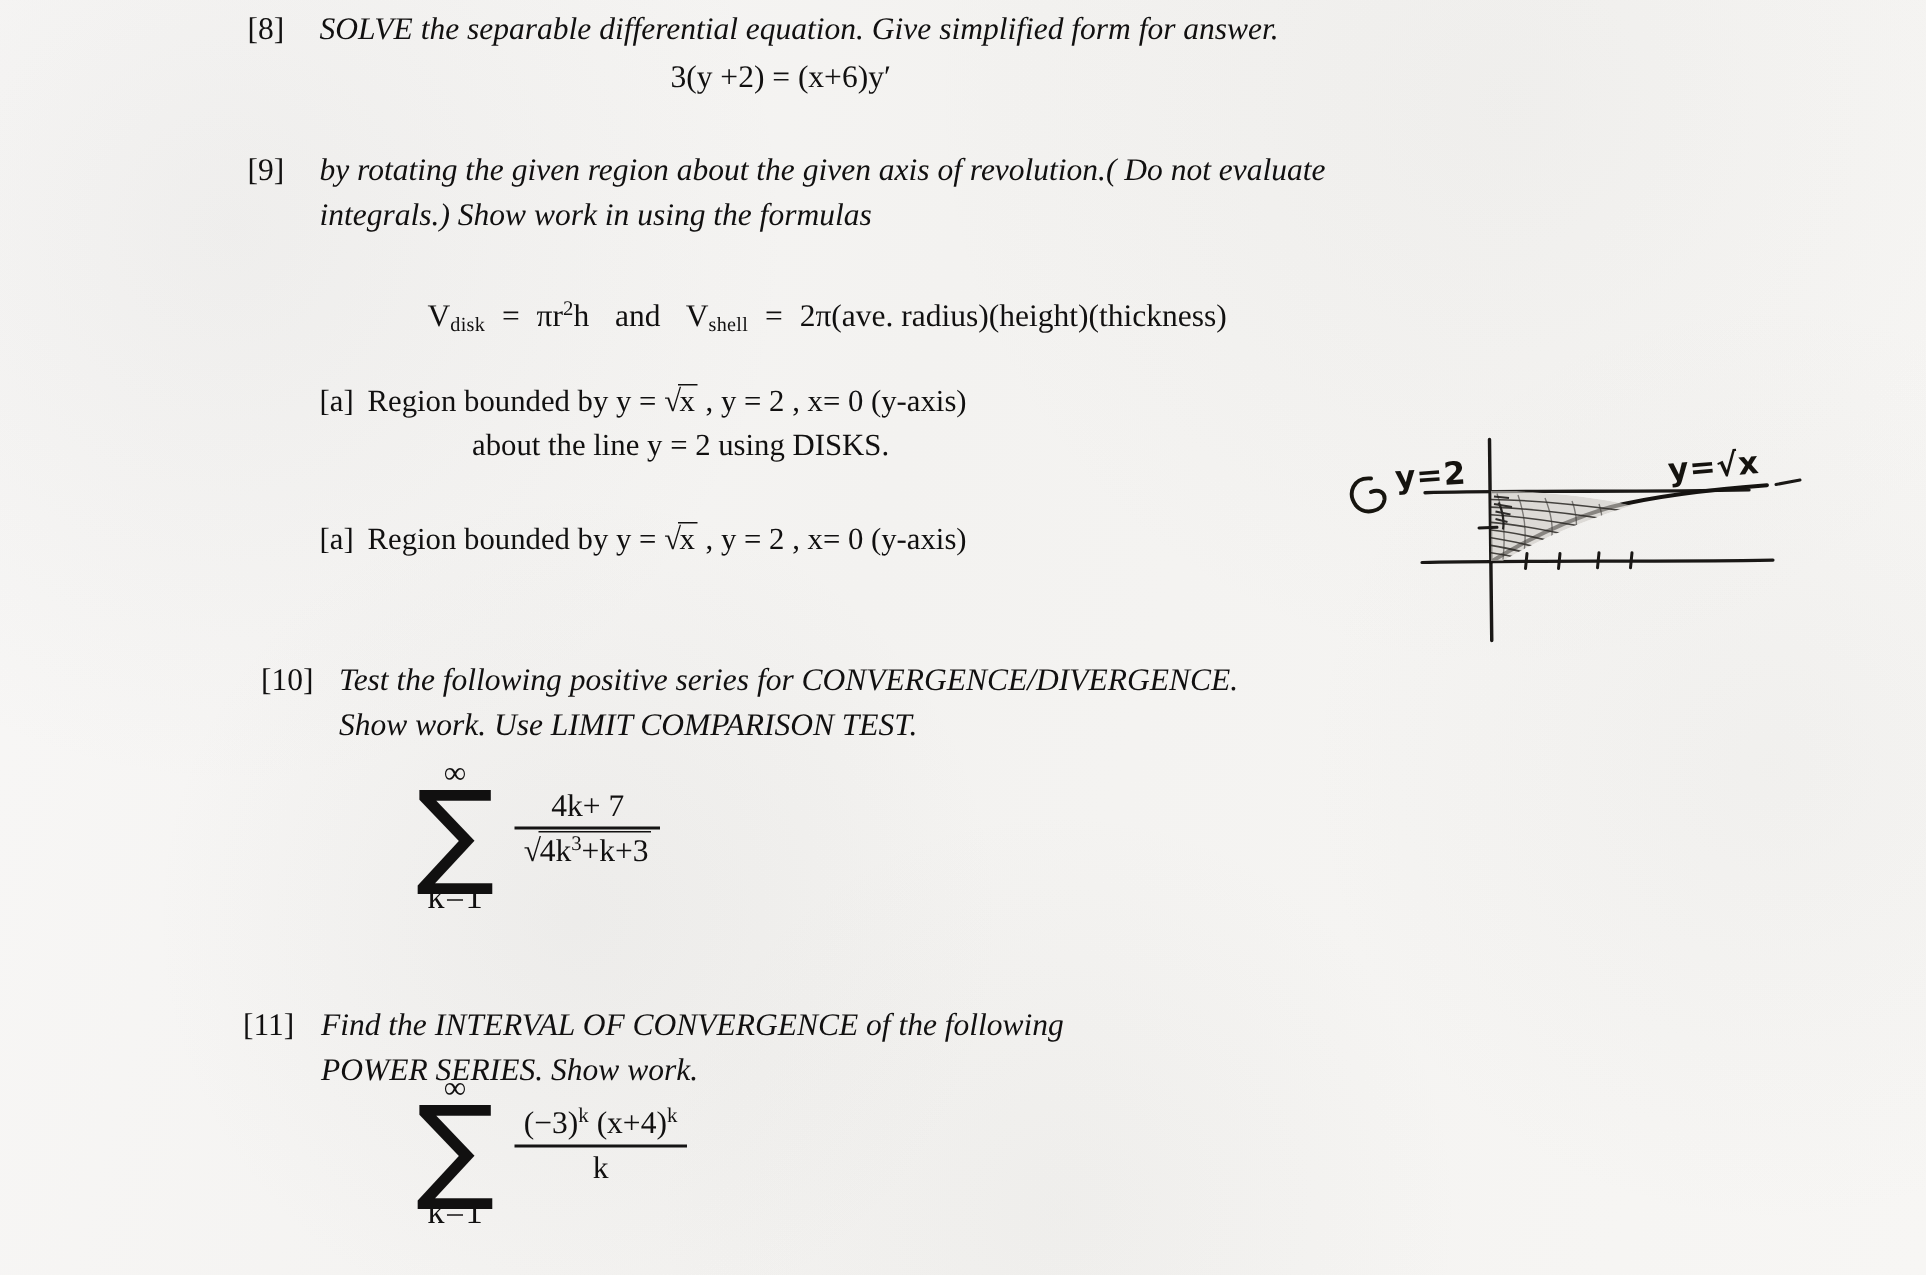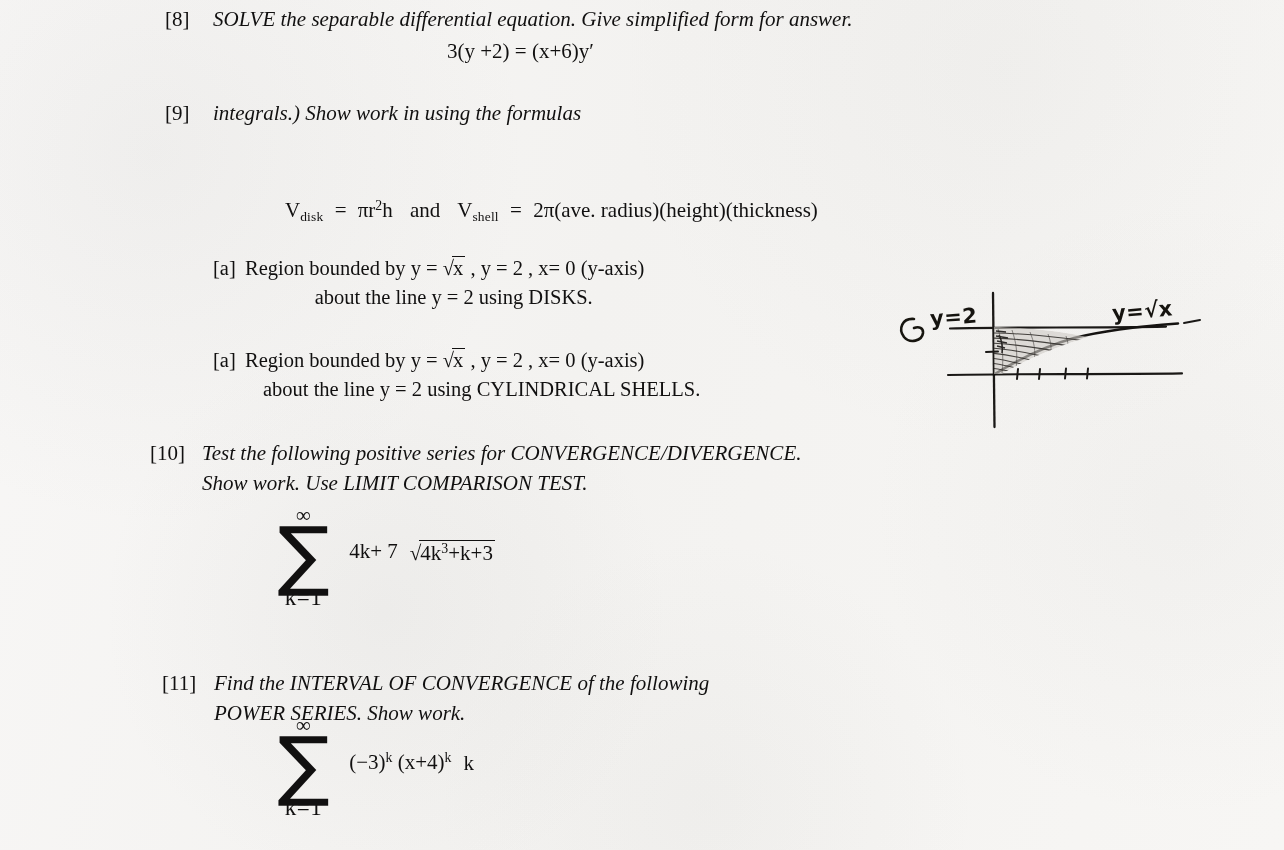--- a/index.html
+++ b/index.html
@@ -108,21 +108,21 @@
   .sigma-lim.bot { margin-top: 1px; }
   .sigma-glyph {
     font-size: 76px;
     line-height: 64px;
     font-family: "DejaVu Sans", sans-serif;
     font-weight: 400;
     transform: scaleX(1.02);
   }
   .frac {
     display: flex;
-    flex-direction: row;
+    flex-direction: column;
     align-items: center;
     margin-left: 14px;
     font-size: 21px;
   }
   .frac .num { padding: 0 6px 1px 6px; white-space: nowrap; }
   .frac .den { padding: 1px 6px 0 6px; white-space: nowrap; }
   .frac .bar {
     width: 100%;
     height: 2px;
     background: #151414;
@@ -157,20 +157,21 @@
     <div class="tag">[8]</div>
     <div class="body-lines">
       <div class="ln">SOLVE the separable differential equation. Give simplified form for answer.</div>
     </div>
   </div>
   <div class="centered-eq" style="left:447px; top:37px;text-align:center;">3(y +2) = (x+6)y′</div>
 
   <div class="problem" style="left:165px; top:98px;">
     <div class="tag">[9]</div>
     <div class="body-lines">
+      <div class="ln">by rotating the given region about the given axis of revolution.( Do not evaluate</div>
       <div class="ln">integrals.)  Show work in using the formulas</div>
     </div>
   </div>
 
   <div class="centered-eq" style="left:285px; top:192px;">
     <span>V</span><span class="sub">disk</span>
     <span style="padding:0 6px;">=</span>
     <span>πr</span><span class="sup">2</span><span>h</span>
     <span style="padding:0 12px;">and</span>
     <span>V</span><span class="sub">shell</span>
@@ -191,21 +192,20 @@
   </div>
 
   <div class="subitem" style="left:213px; top:346px;">
     <div class="stag">[a]</div>
     <div class="sbody">
       <div class="ln">
         <span>Region bounded by  y =</span>
         <span class="radsign">√</span><span class="rad">x</span>
         <span>, y = 2 , x= 0 (y-axis)</span>
       </div>
-      <div class="ln indent">about the line y = 2 using CYLINDRICAL SHELLS.</div>
     </div>
   </div>
 
   <div id="sketch">
     <svg width="340" height="150" viewBox="0 0 340 150" fill="none" xmlns="http://www.w3.org/2000/svg">
       <defs>
         <clipPath id="regionClip">
           <path d="M104,42 C128,42 168,45 198,52 C172,60 140,72 112,89 L104,89 Z"></path>
         </clipPath>
       </defs>
@@ -260,21 +260,21 @@
 
       <path d="M294,38 L310,35" stroke="#1a1816" stroke-width="2" stroke-linecap="round"></path>
 
       <path d="M24,34 C12,33 8,44 14,52 C20,59 32,56 33,48 C33.5,43 29,41 24,43" stroke="#17150f" stroke-width="2.6" fill="none" stroke-linecap="round"></path>
     </svg>
 
     <div class="hand-label" style="left:40px; top:20px; font-size:21px;">y=2</div>
     <div class="hand-label" style="left:222px; top:14px; font-size:21px; transform:rotate(-5deg);">y=√x</div>
   </div>
 
-  <div class="problem wide" style="left:150px; top:438px;">
+  <div class="problem wide" style="left:174px; top:438px;">
     <div class="tag wide">[10]</div>
     <div class="body-lines">
       <div class="ln">Test the following positive series for CONVERGENCE/DIVERGENCE.</div>
       <div class="ln">Show work. Use LIMIT COMPARISON TEST.</div>
     </div>
   </div>
 
   <div class="sum-block" style="left:278px; top:505px;">
     <div class="sigma-col">
       <div class="sigma-lim top">∞</div>

